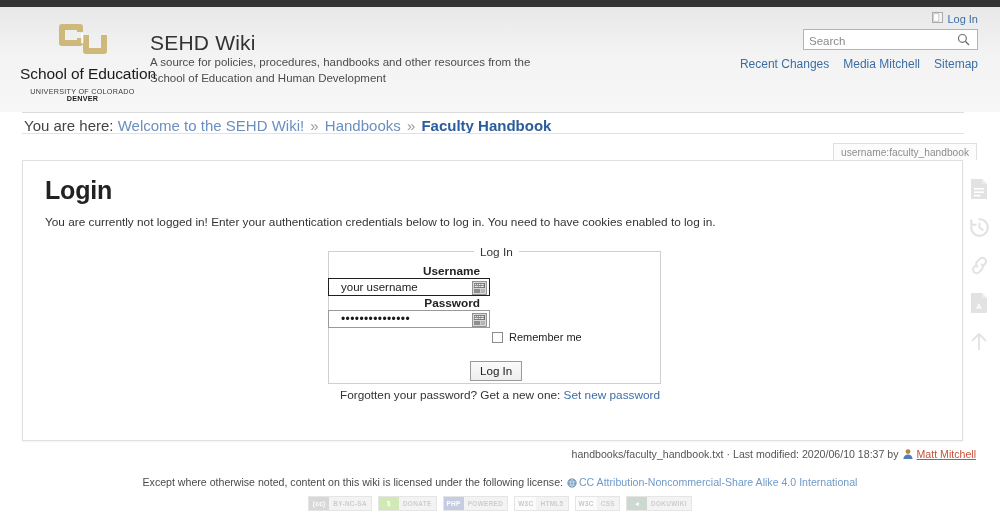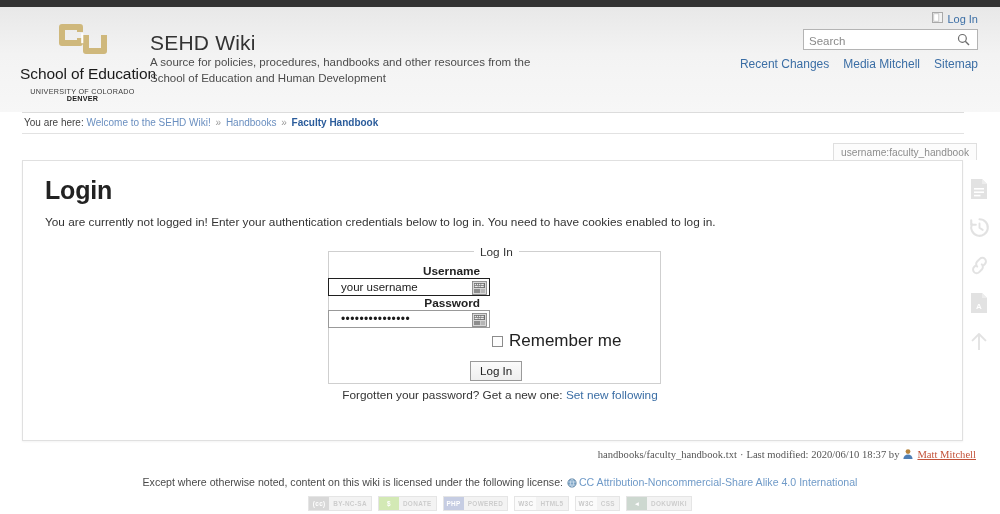--- a/index.html
+++ b/index.html
@@ -114,21 +114,21 @@
     color: #3b6ea5; cursor: pointer;
   }
 
   
   .breadcrumb-rule {
     position: absolute; left: 22px; top: 112px;
     width: 942px; height: 1px; background: #dcdcdc;
   }
   .breadcrumb {
     position: absolute; left: 24px; top: 117px;
-    font-size: 10px;
+    font-size: 15px;
     color: #444444;
     white-space: nowrap;
   }
   .breadcrumb .bc-link { color: #6a8fc0; cursor: pointer; }
   .breadcrumb .bc-sep { color: #9a9a9a; margin: 0 2px; }
   .breadcrumb .bc-current { color: #2b5c9b; font-weight: 700; cursor: pointer; }
   .breadcrumb-rule2 {
     position: absolute; left: 22px; top: 133px;
     width: 942px; height: 1px; background: #e2e2e2;
   }
@@ -219,21 +219,21 @@
   }
   .autofill-icon {
     position: absolute; right: 2px; top: 2px;
     width: 15px; height: 14px;
     cursor: pointer;
   }
 
   .remember-row {
     position: absolute; left: 492px; top: 331px;
     display: flex; align-items: center; gap: 6px;
-    font-size: 17px; color: #222;
+    font-size: 11px; color: #222;
   }
   .cbox {
     width: 11px; height: 11px;
     border: 1px solid #8c8c8c;
     background: #fdfdfd;
     cursor: pointer;
   }
 
   .login-btn {
     position: absolute; left: 470px; top: 361px;
@@ -266,23 +266,22 @@
     width: 22px; height: 22px;
     opacity: 0.17;
     cursor: pointer;
     display: flex; align-items: center; justify-content: center;
   }
 
   
   .docinfo {
     position: absolute; right: 24px; top: 448px;
     font-size: 10.6px; color: #555555;
-    display: flex; align-items: center; gap: 3px;
+    display: flex; align-items: flex-start; gap: 3px;
     white-space: nowrap;
-    font-family: Liberation Serif, serif;
   }
   .docinfo .user {
     color: #c3533a;
     text-decoration: underline;
     cursor: pointer;
   }
   .docinfo .user-ico { width: 12px; height: 12px; display: inline-block; }
 
   .license-line {
     position: absolute; left: 0; top: 476px;
@@ -443,21 +442,21 @@
 
   <div class="remember-row">
     <span class="cbox"></span>
     <span>Remember me</span>
   </div>
 
   <button class="login-btn">Log In</button>
 
   <div class="forgot-line">
     <span>Forgotten your password? Get a new one:</span>
-    <span class="lnk">Set new following</span>
+    <span class="lnk">Set new password</span>
   </div>
 
   <div class="icon-rail">
     <span class="rail-icon">
       <svg width="20" height="22" viewBox="0 0 20 22">
         <path d="M2,1 h11 l5,5 v15 h-16 z" fill="#5a5a5a"></path>
         <path d="M13,1 v5 h5 z" fill="#9c9c9c"></path>
         <rect x="5" y="10" width="10" height="1.6" fill="#ffffff"></rect>
         <rect x="5" y="13.4" width="10" height="1.6" fill="#ffffff"></rect>
         <rect x="5" y="16.8" width="6.5" height="1.6" fill="#ffffff"></rect>

